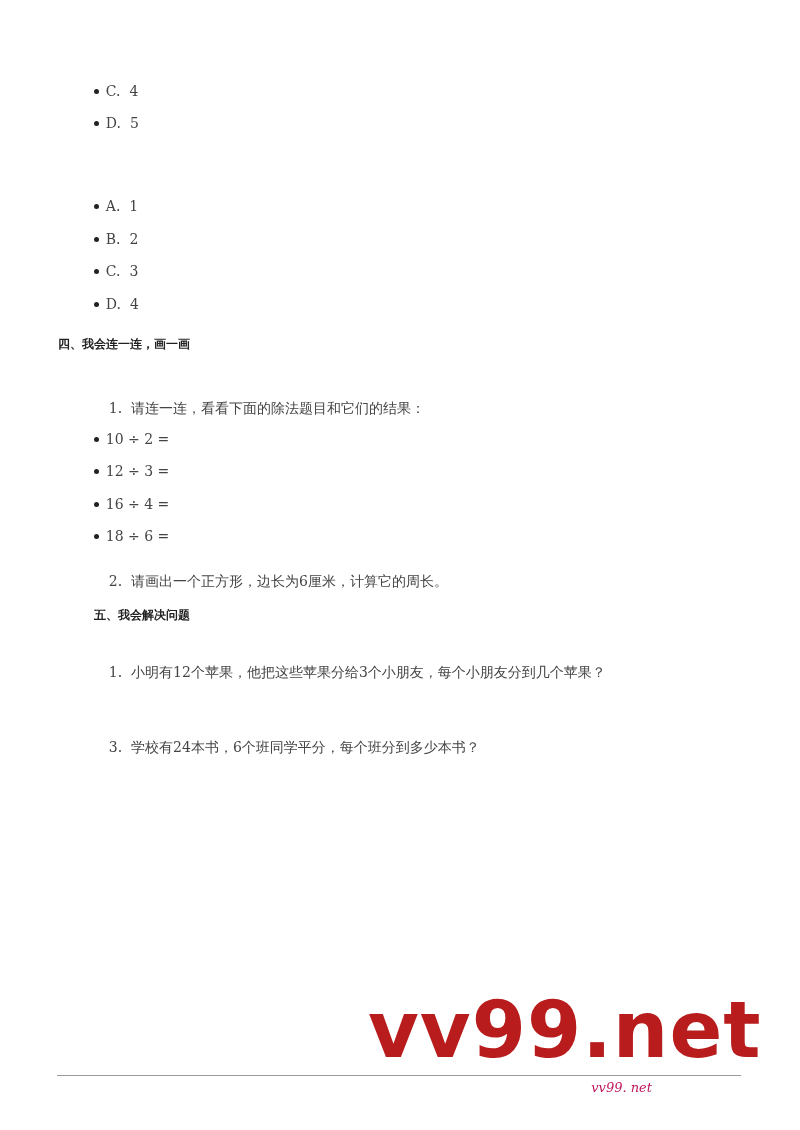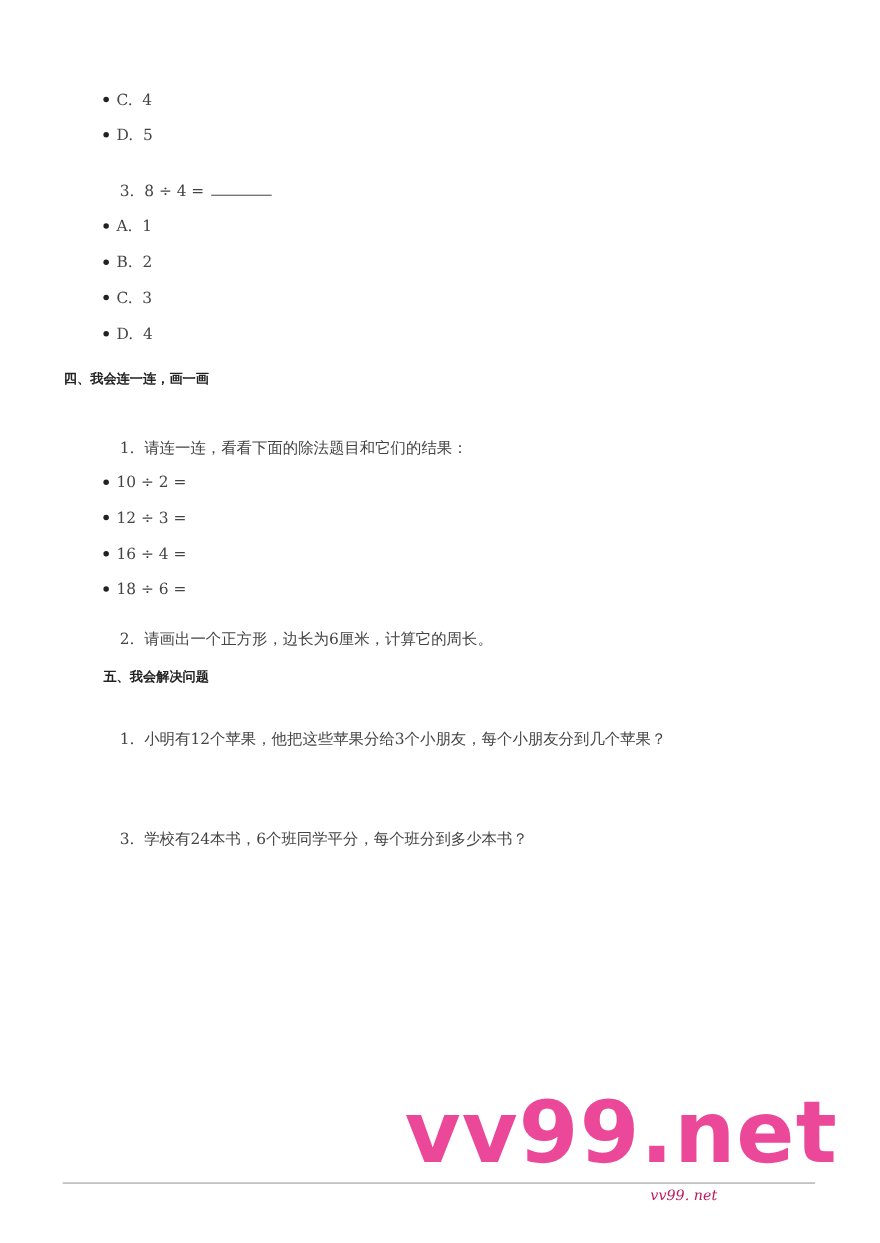--- a/index.html
+++ b/index.html
@@ -61,21 +61,21 @@
       font-family: "DejaVu Sans", "Liberation Sans", sans-serif;
     }
     .watermark {
       position: absolute;
       left: 368px;
       top: 985px;
       font-family: "DejaVu Sans", "Liberation Sans", sans-serif;
       font-weight: bold;
       font-size: 78px;
       line-height: 90px;
-      color: #ec4899;
+      color: #b91c1c;
       letter-spacing: 1px;
     }
     .footer-line {
       position: absolute;
       left: 57px;
       top: 1075px;
       width: 684px;
       height: 1px;
       background: #9a9a9a;
     }
@@ -94,23 +94,20 @@
 
 <div class="page">
 
   <div class="row bullet-row" style="top:64px;">
     <span class="dot"></span><span>C.</span>  <span>4</span>
   </div>
   <div class="row bullet-row" style="top:96px;">
     <span class="dot"></span><span>D.</span>  <span>5</span>
   </div>
 
-  <div class="row num-row" style="top:145px;">
-    <span>3.</span>  <span>8 ÷ 4 =</span><span class="blank"></span>
-  </div>
   <div class="row bullet-row" style="top:179px;">
     <span class="dot"></span><span>A.</span>  <span>1</span>
   </div>
   <div class="row bullet-row" style="top:212px;">
     <span class="dot"></span><span>B.</span>  <span>2</span>
   </div>
   <div class="row bullet-row" style="top:244px;">
     <span class="dot"></span><span>C.</span>  <span>3</span>
   </div>
   <div class="row bullet-row" style="top:277px;">
@@ -137,21 +134,21 @@
 
   <div class="row num-row" style="top:554px;">
     <span>2.</span>  <span>请画出一个正方形，边长为6厘米，计算它的周长。</span>
   </div>
 
   <div class="heading" style="top:604px;margin-left:36px;">五、我会解决问题</div>
 
   <div class="row num-row" style="top:645px;">
     <span>1.</span>  <span>小明有12个苹果，他把这些苹果分给3个小朋友，每个小朋友分到几个苹果？</span>
   </div>
-  <div class="row num-row" style="top:736px;">
+  <div class="row num-row" style="top:720px;">
     <span>3.</span>  <span>学校有24本书，6个班同学平分，每个班分到多少本书？</span>
   </div>
 
   <div class="watermark">vv99.net</div>
 
   <div class="footer-line"></div>
   <div class="footer-text">vv99. net</div>
 </div>
 
 </body></html>

